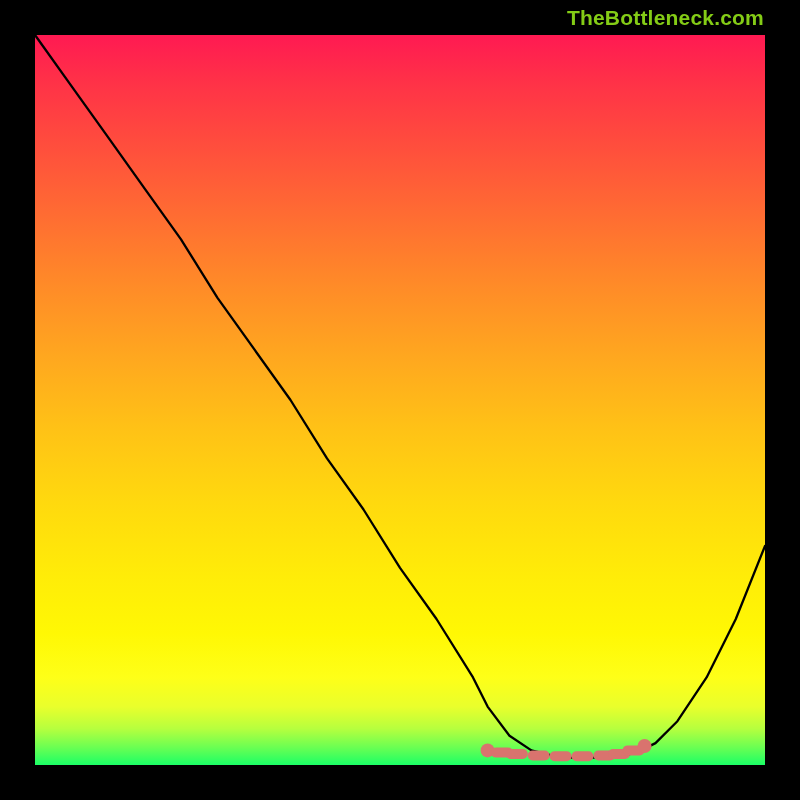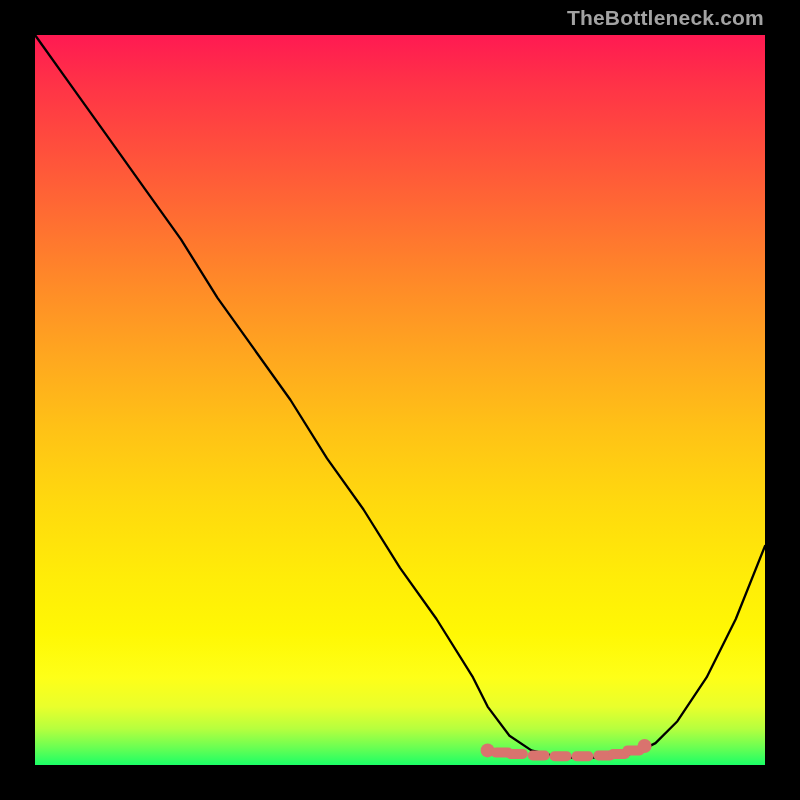--- a/index.html
+++ b/index.html
@@ -38,21 +38,21 @@
       #e9ff2c 92%,
       #b7ff3e 95%,
       #6dff52 97.5%,
       #1bff66 100%
     );
   }
   .watermark {
     position: absolute;
     top: 6px;
     right: 36px;
-    color: #a3a3a3;
+    color: #84cc16;
     font-size: 21px;
     font-weight: 600;
     letter-spacing: 0.2px;
     user-select: none;
   }
   svg.curves {
     position: absolute;
     left: 0;
     top: 0;
     width: 730px;

